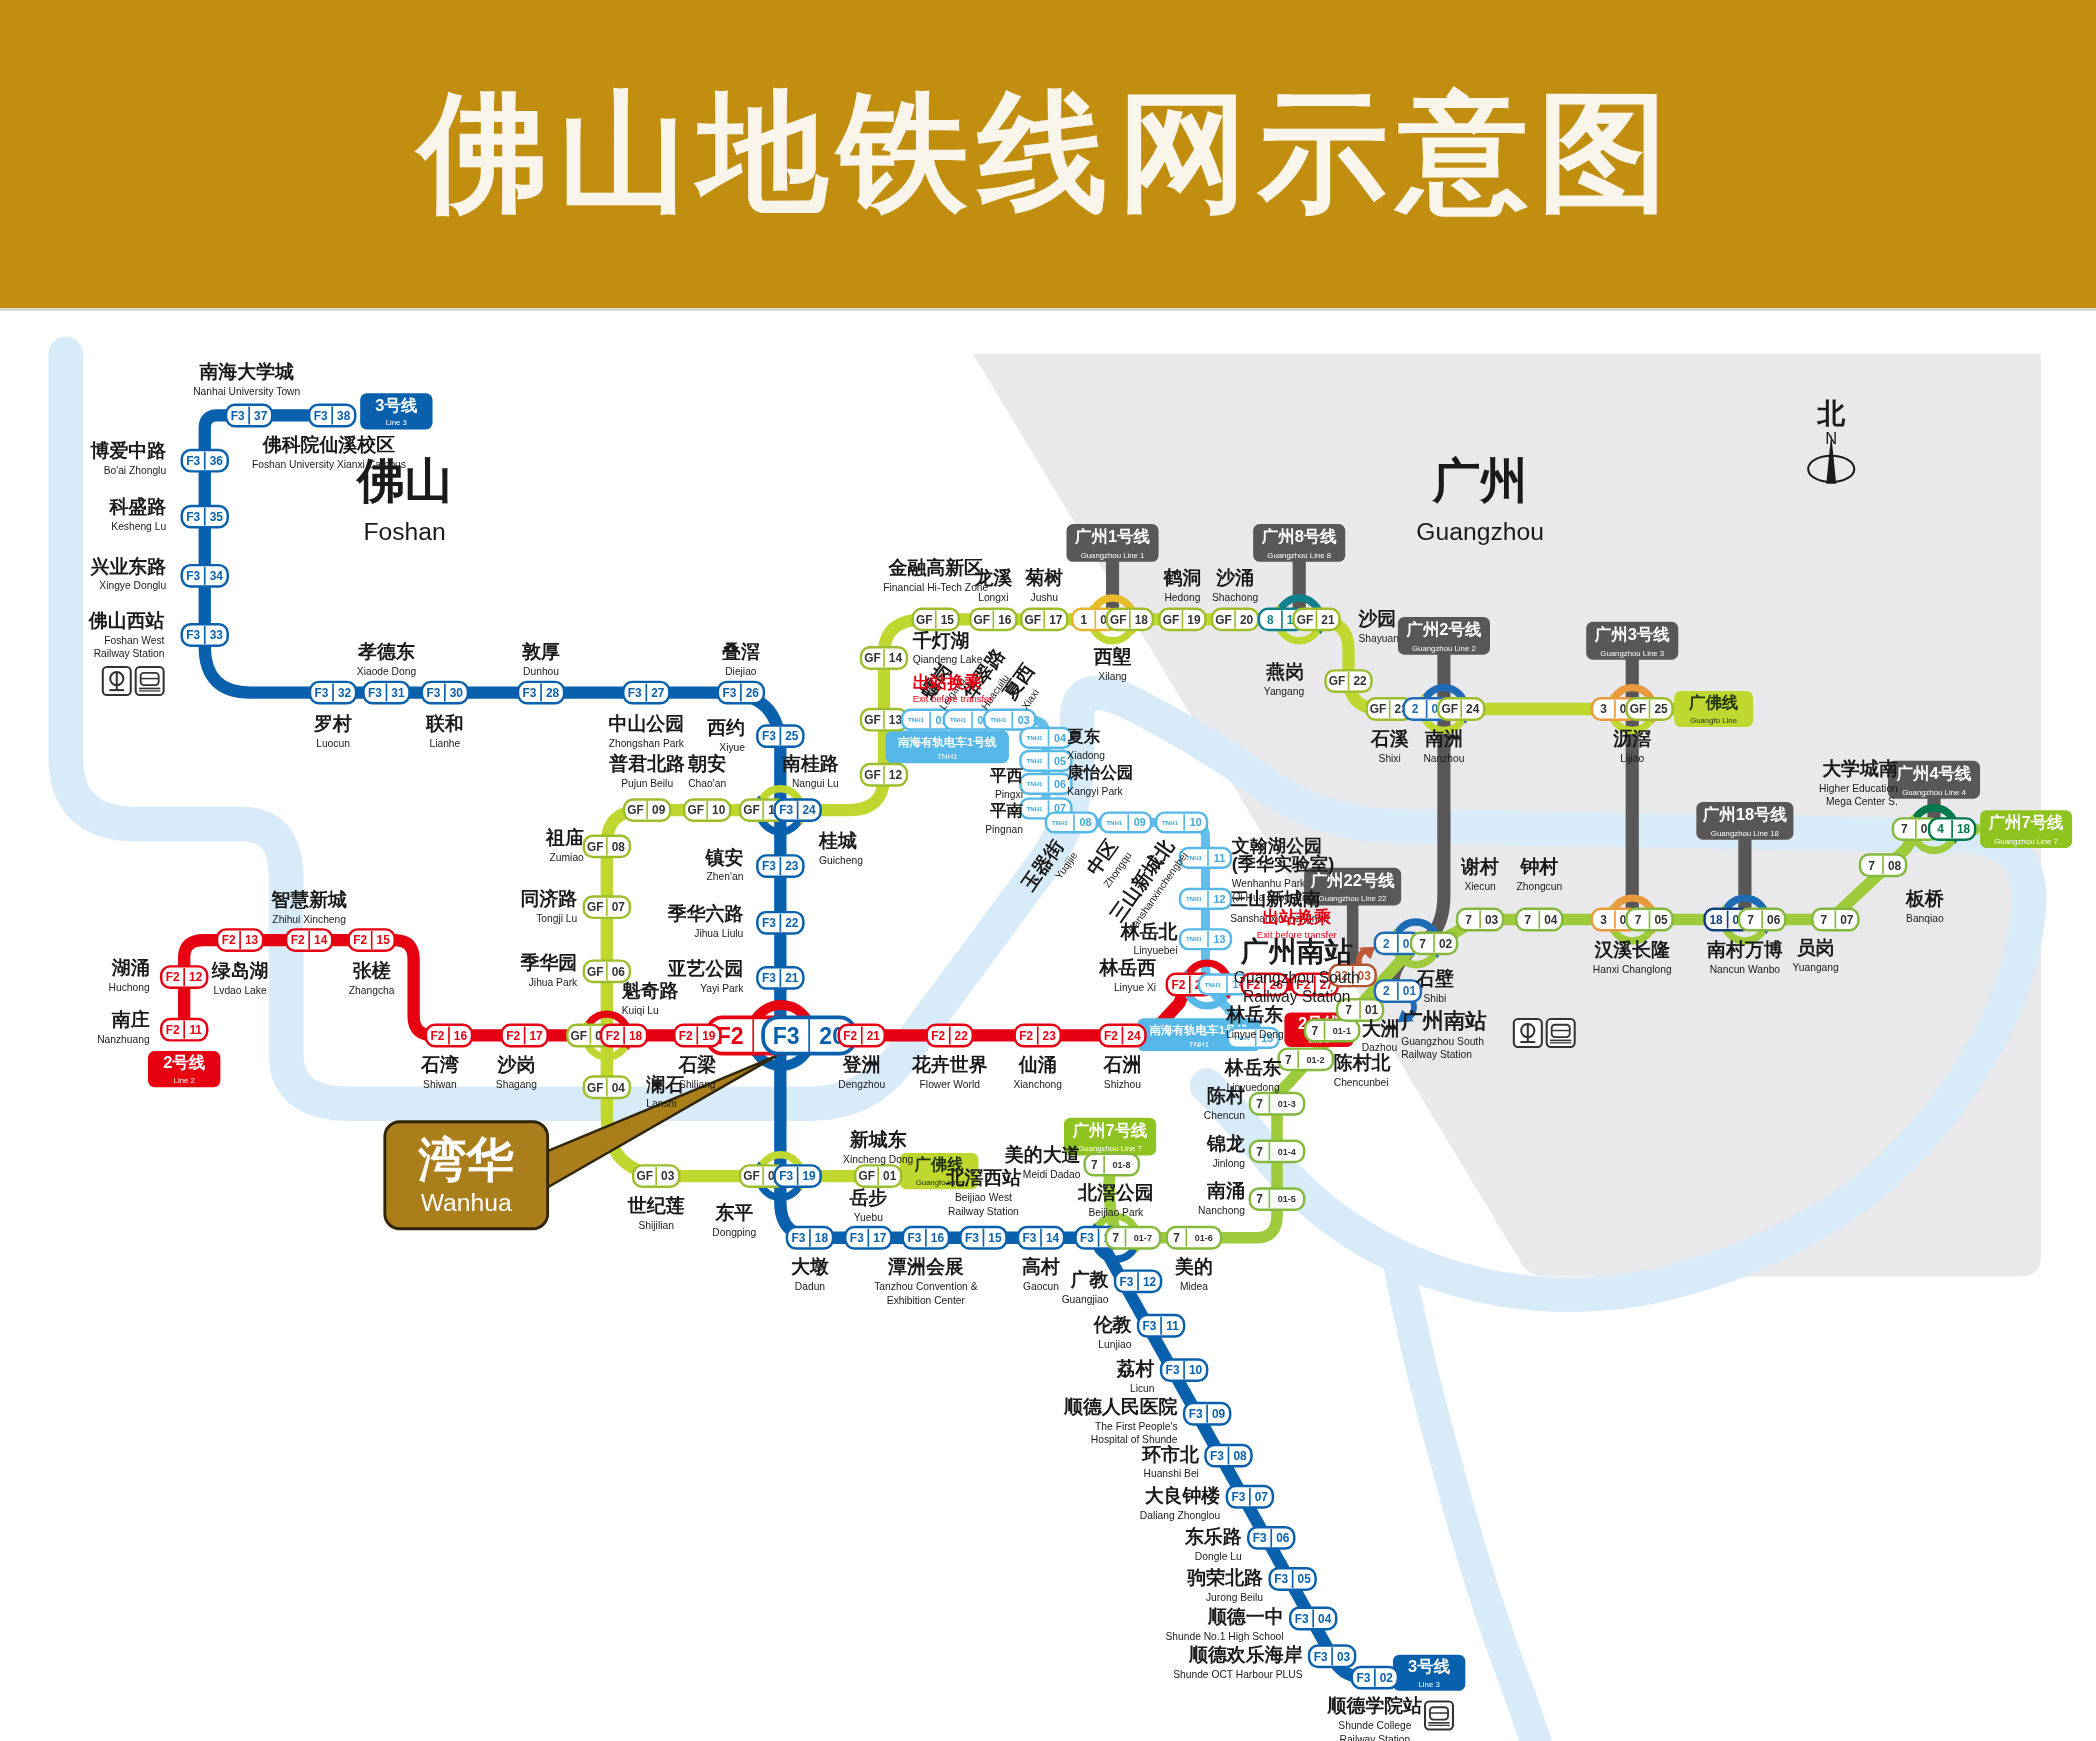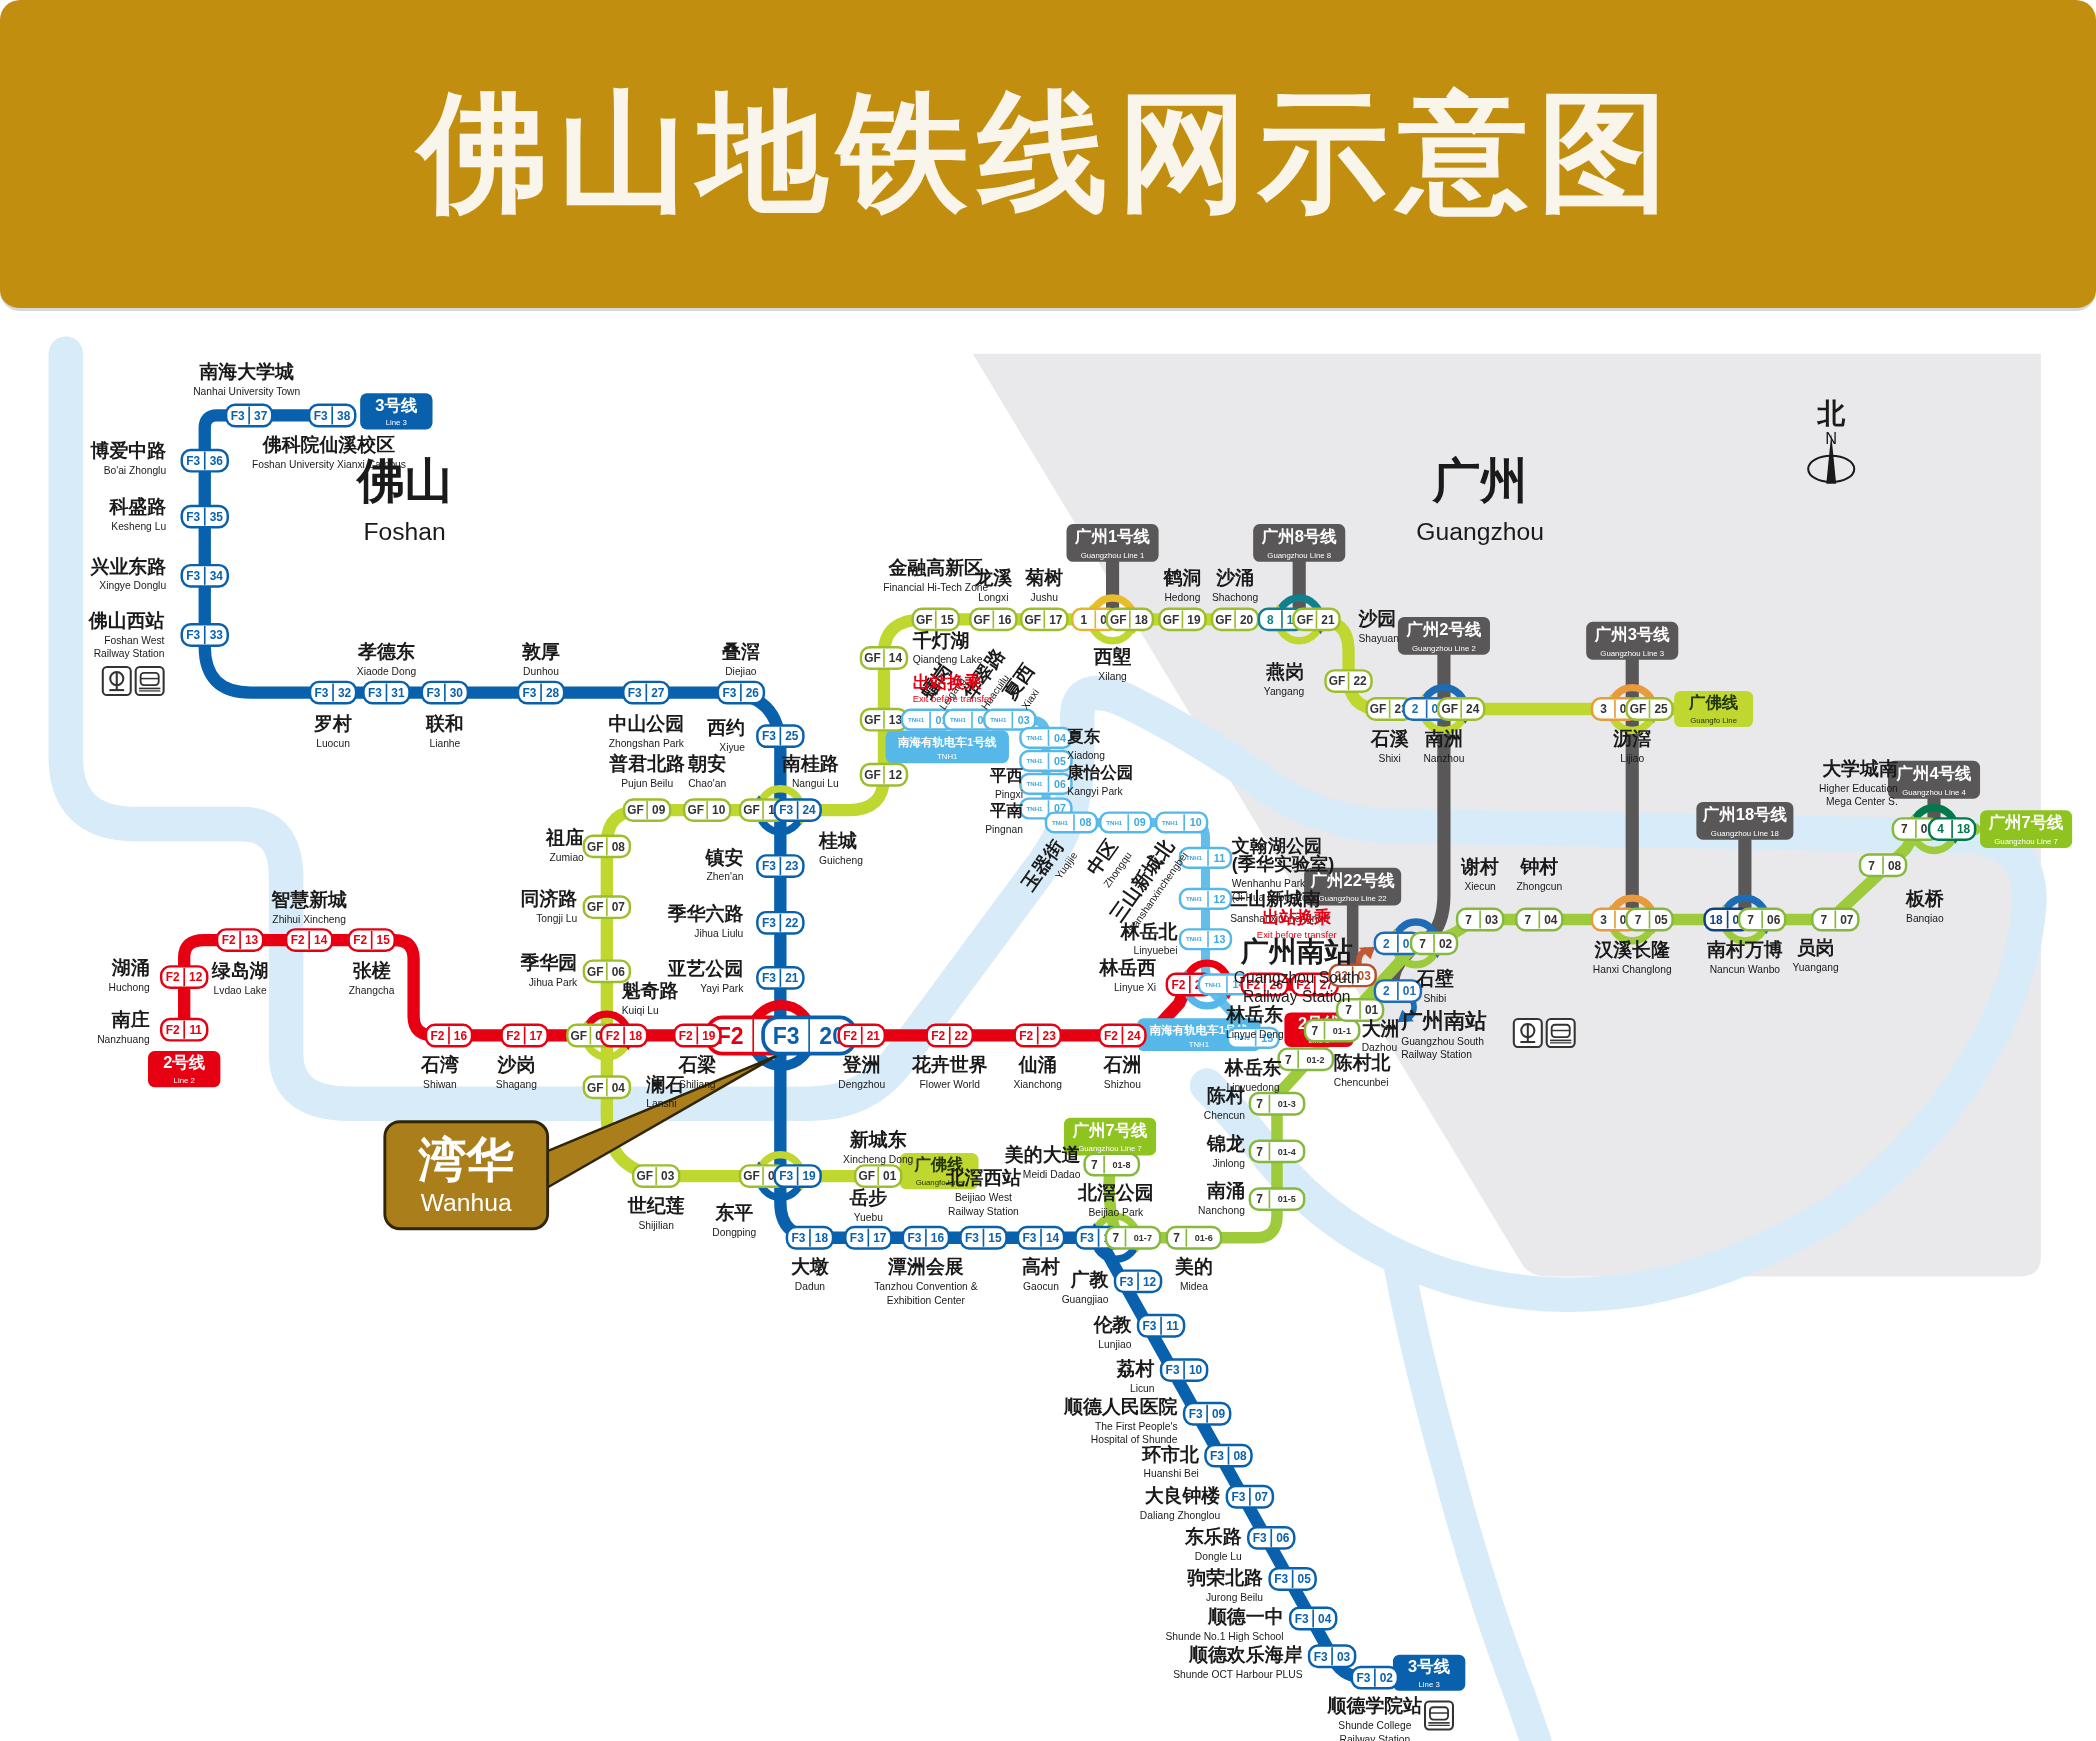--- a/index.html
+++ b/index.html
@@ -1,17 +1,17 @@
 <!DOCTYPE html>
 <html style="font-size:13px"><head>
 <meta charset="utf-8">
 <style>
   html,body{margin:0;padding:0;background:#fff;}
   body{width:2096px;height:1742px;position:relative;font-family:"Liberation Sans","DejaVu Sans",sans-serif;}
-  .header{position:absolute;left:0;top:0;width:2096px;height:308px;background:#C18E10;border-bottom:3.3px solid #d8d8d8;display:flex;align-items:center;justify-content:center;border-radius:20px;}
+  .header{position:absolute;left:0;top:0;width:2096px;height:308px;background:#C18E10;border-bottom:3.3px solid #d8d8d8;display:flex;align-items:center;justify-content:center;}
   .title{color:#FAF5EA;font-size:130px;font-weight:900;letter-spacing:10px;white-space:nowrap;}
   #map{position:absolute;left:0;top:0;width:2096px;height:1742px;}
   text{font-family:"Liberation Sans","DejaVu Sans",sans-serif;}
 </style>
 </head>
 <body>
 
 <div class="header">
   <div class="title">佛山地铁线网示意图</div>
 </div>

